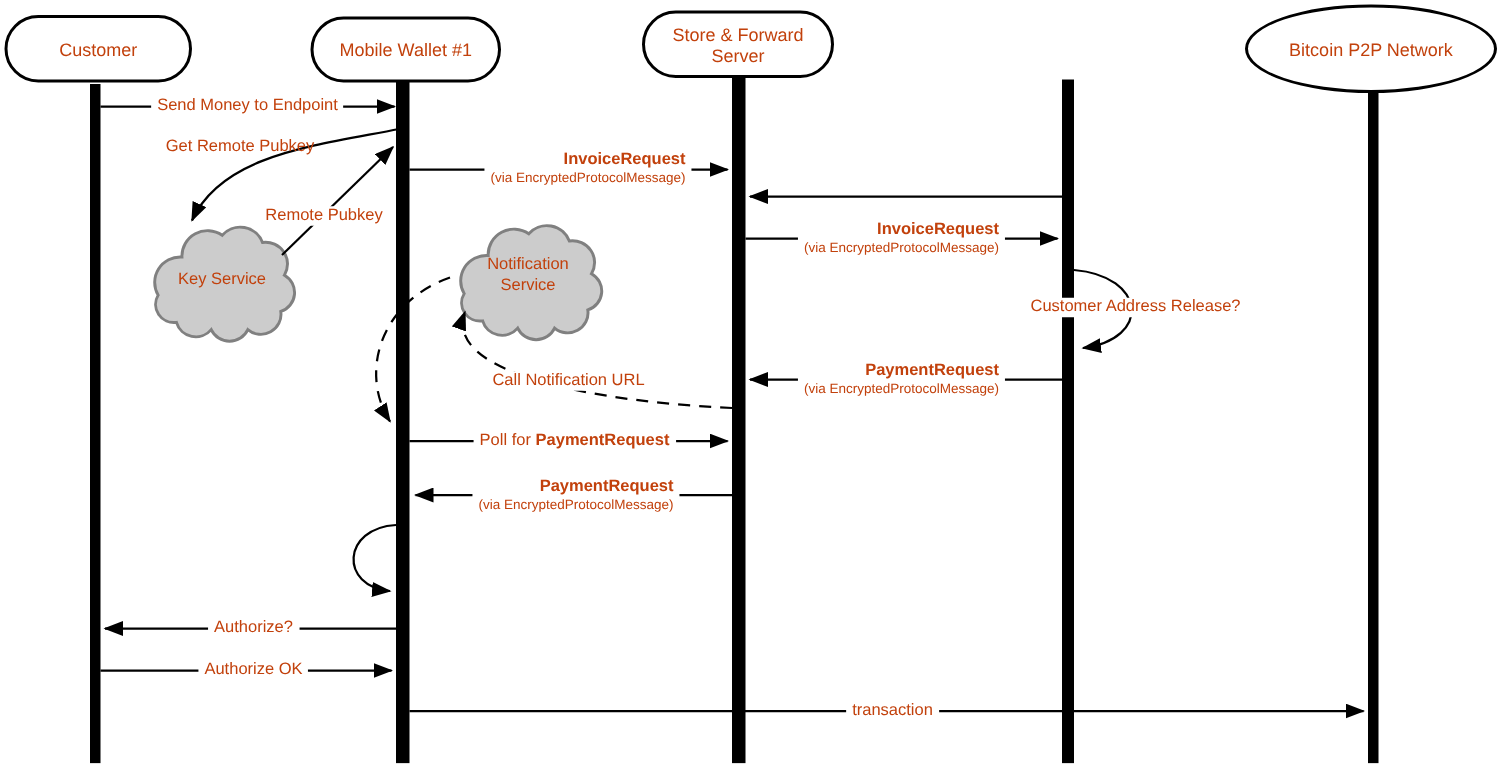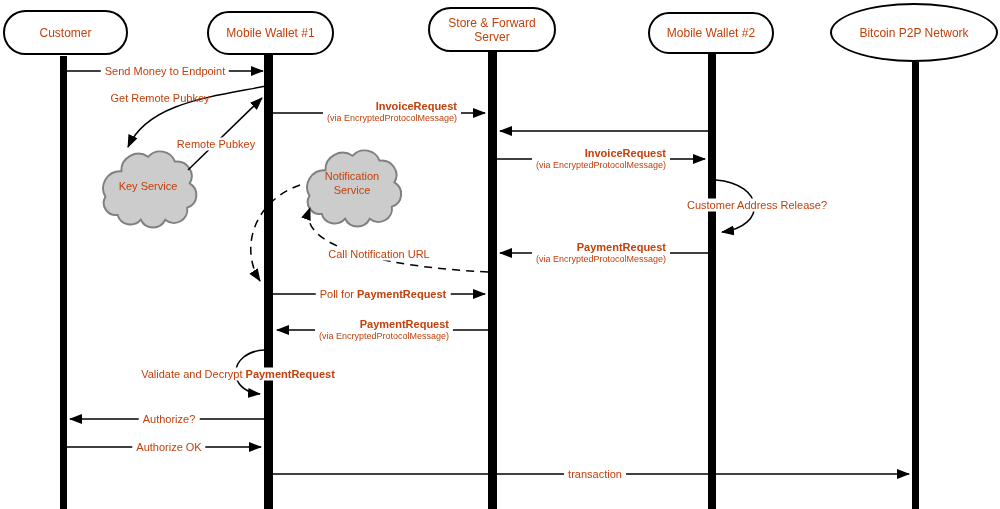--- a/index.html
+++ b/index.html
@@ -79,23 +79,20 @@
 
   <div class="node stadium" style="left:3px;top:10px;width:125px;height:45px">
     <span>Customer</span>
   </div>
   <div class="node stadium" style="left:207px;top:11px;width:127px;height:44px">
     <span>Mobile Wallet #1</span>
   </div>
   <div class="node stadium" style="left:428px;top:7px;width:128px;height:45px">
     <span>Store &amp; Forward Server</span>
   </div>
-  <div class="node stadium" style="left:648px;top:12px;width:126px;height:42px">
-    <span>Mobile Wallet #2</span>
-  </div>
   <div class="node ellipse" style="left:830px;top:3px;width:168px;height:59px">
     <span>Bitcoin P2P Network</span>
   </div>
 
   <div class="cloudlabel" style="left:148px;top:186px">Key Service</div>
   <div class="cloudlabel" style="left:352px;top:183px;width:76px">Notification Service</div>
 
   <div class="msg" style="left:165px;top:71px">
     <span>Send Money to Endpoint</span>
   </div>
@@ -123,23 +120,20 @@
   <div class="msg" style="left:379px;top:254px">
     <span>Call Notification URL</span>
   </div>
   <div class="msg" style="left:383px;top:294px">
     <span>Poll for </span><b>PaymentRequest</b>
   </div>
   <div class="msg" style="left:384px;top:330px">
     <b>PaymentRequest</b>
     <span class="sub">(via EncryptedProtocolMessage)</span>
   </div>
-  <div class="msg" style="left:238px;top:374px">
-    <span>Validate and Decrypt </span><b>PaymentRequest</b>
-  </div>
   <div class="msg" style="left:169px;top:419px">
     <span>Authorize?</span>
   </div>
   <div class="msg" style="left:169px;top:447px">
     <span>Authorize OK</span>
   </div>
   <div class="msg" style="left:595px;top:474px">
     <span>transaction</span>
   </div>
 

